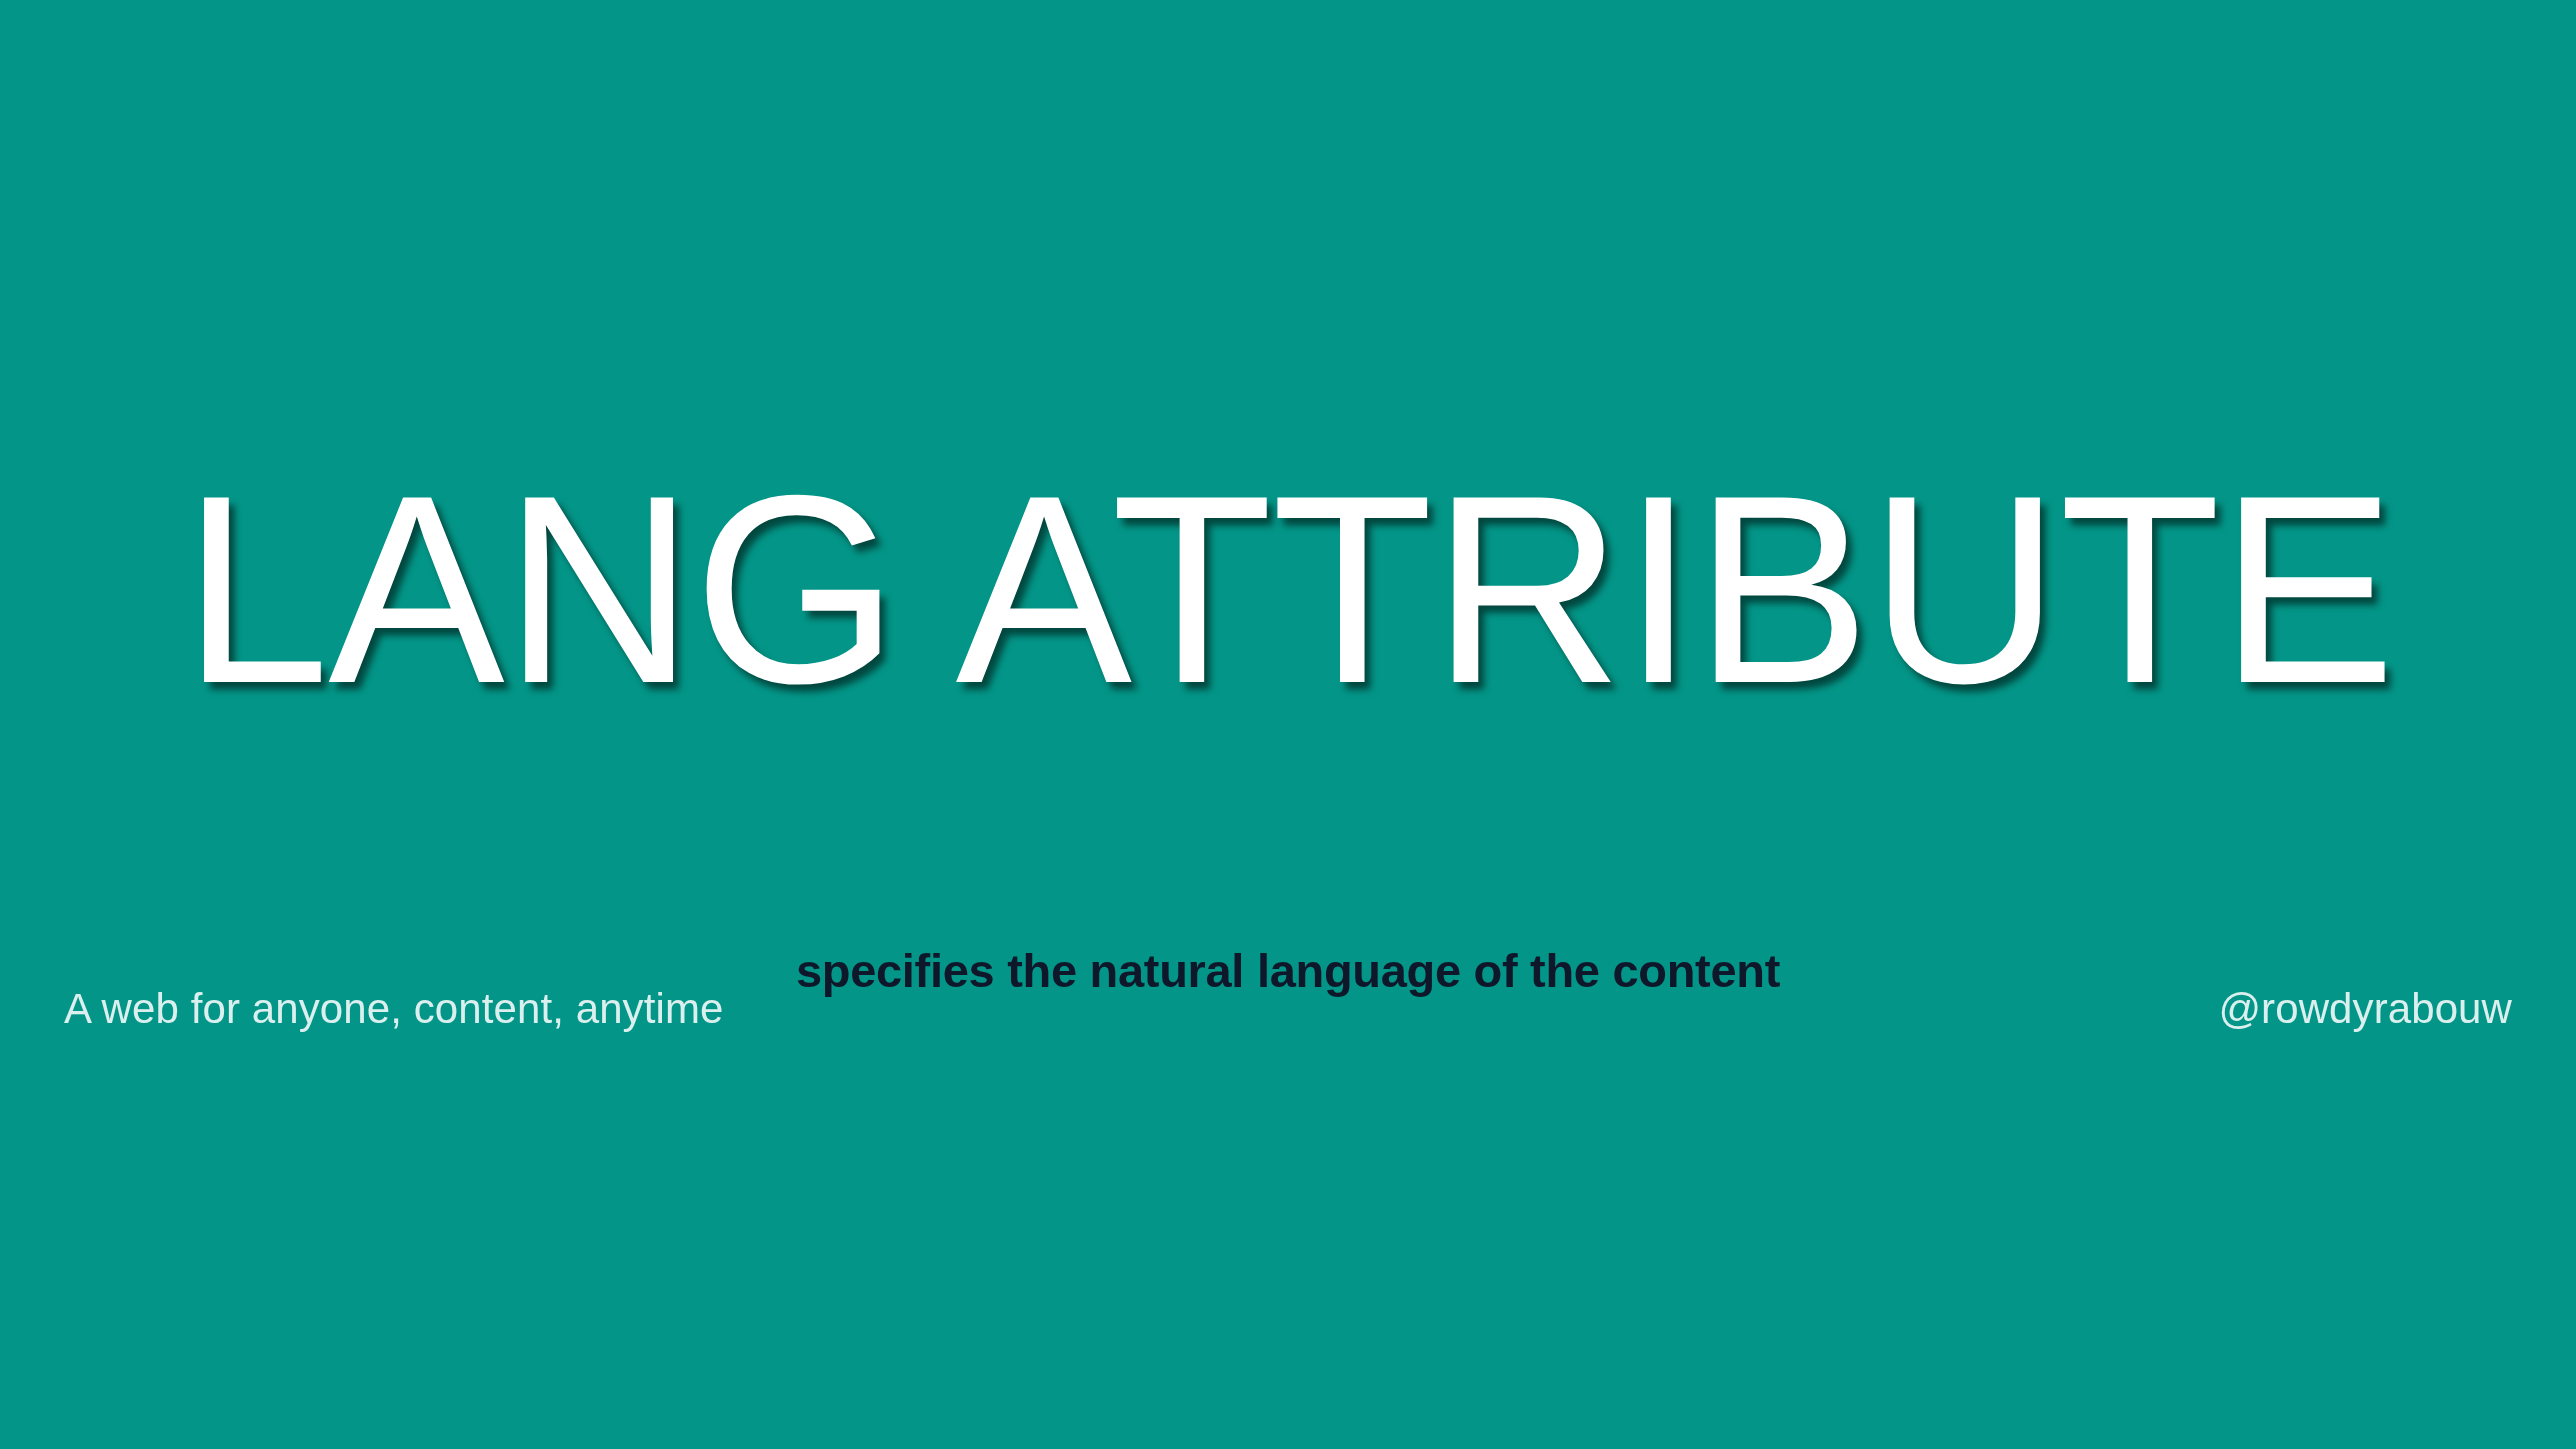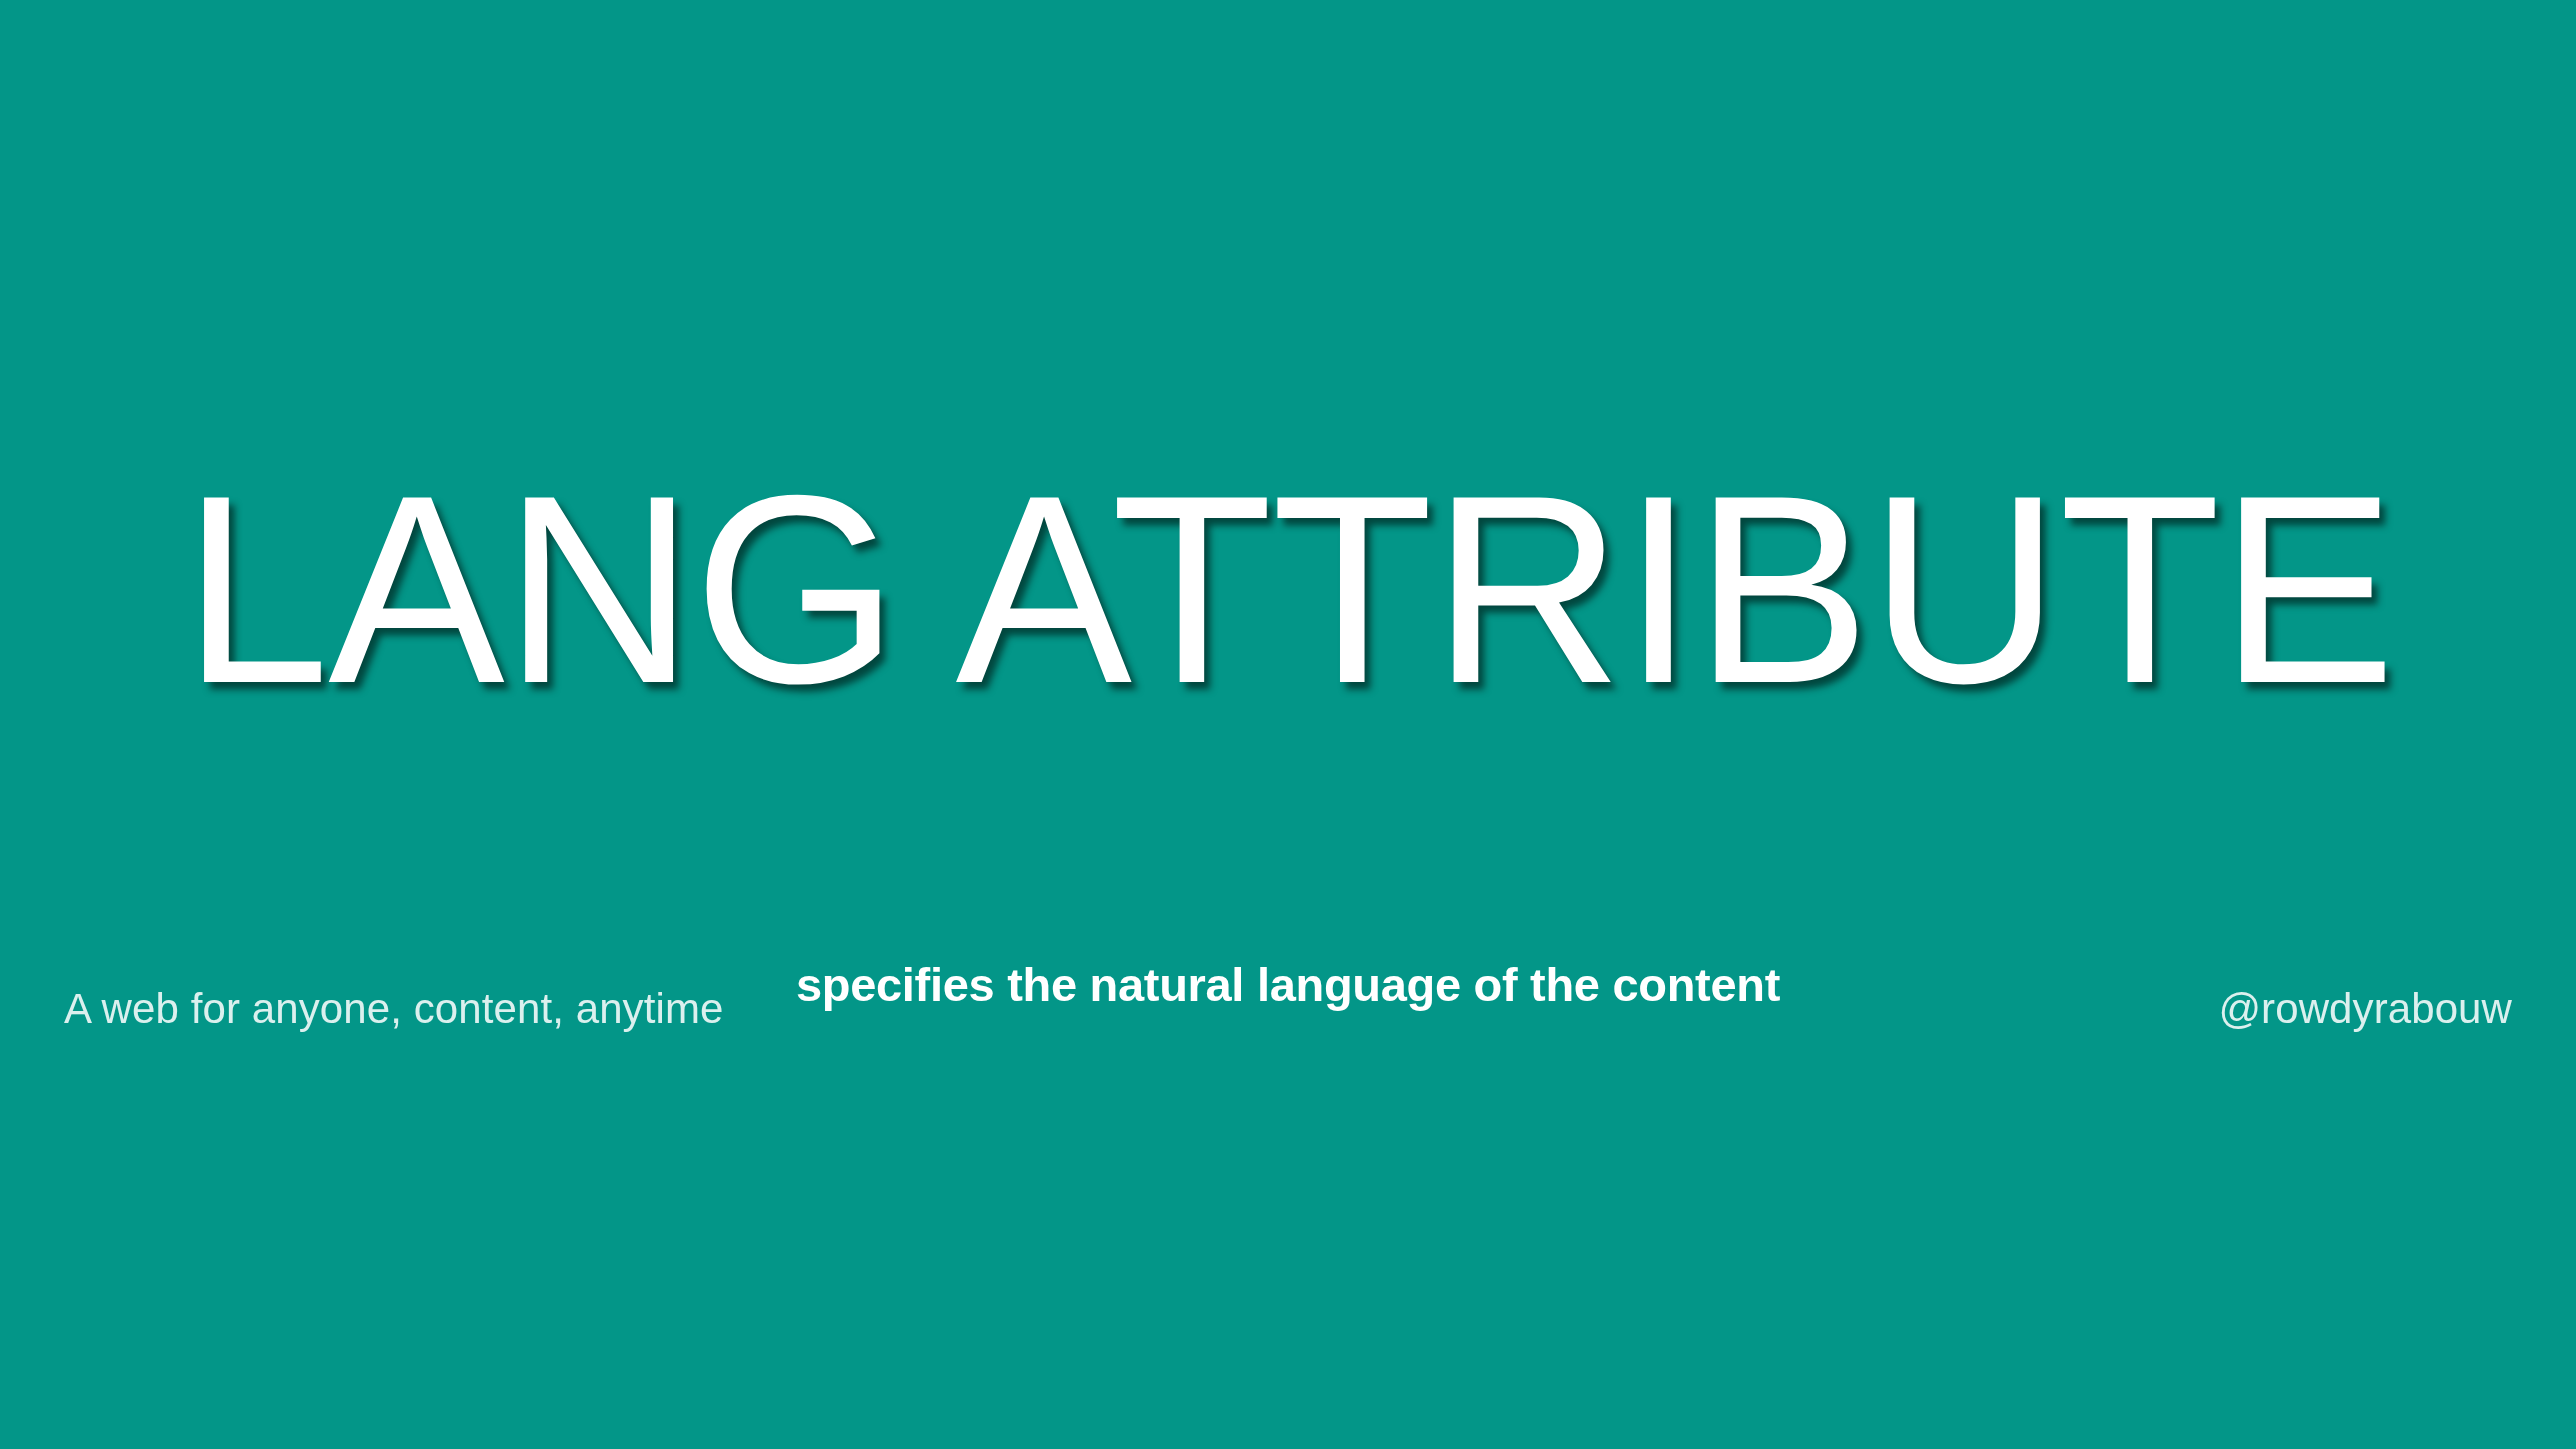--- a/index.html
+++ b/index.html
@@ -60,23 +60,23 @@
   .subtitle-block {
     position: absolute;
     left: 0;
     top: 939px;
     width: 2576px;
     text-align: center;
   }
 
   .slide-subtitle {
     display: inline-block;
-    margin: 14px;
+    margin: 0;
     padding: 0;
-    color: #ffffff;
+    color: #0f172a;
     font-family: "Liberation Sans", sans-serif;
     font-weight: 700;
     font-size: 47px;
     line-height: 64px;
     letter-spacing: -0.3px;
     white-space: nowrap;
   }
 
   
   .slide-footer {

